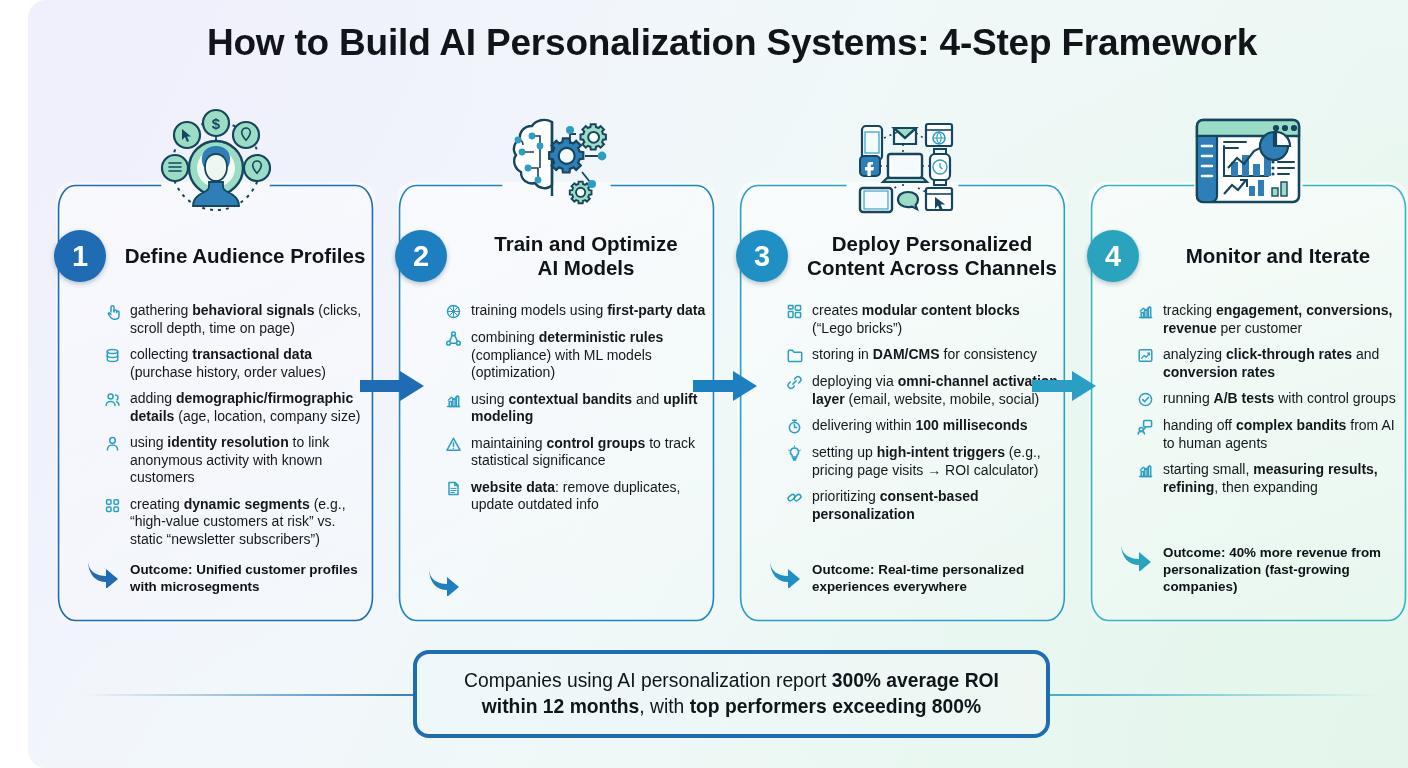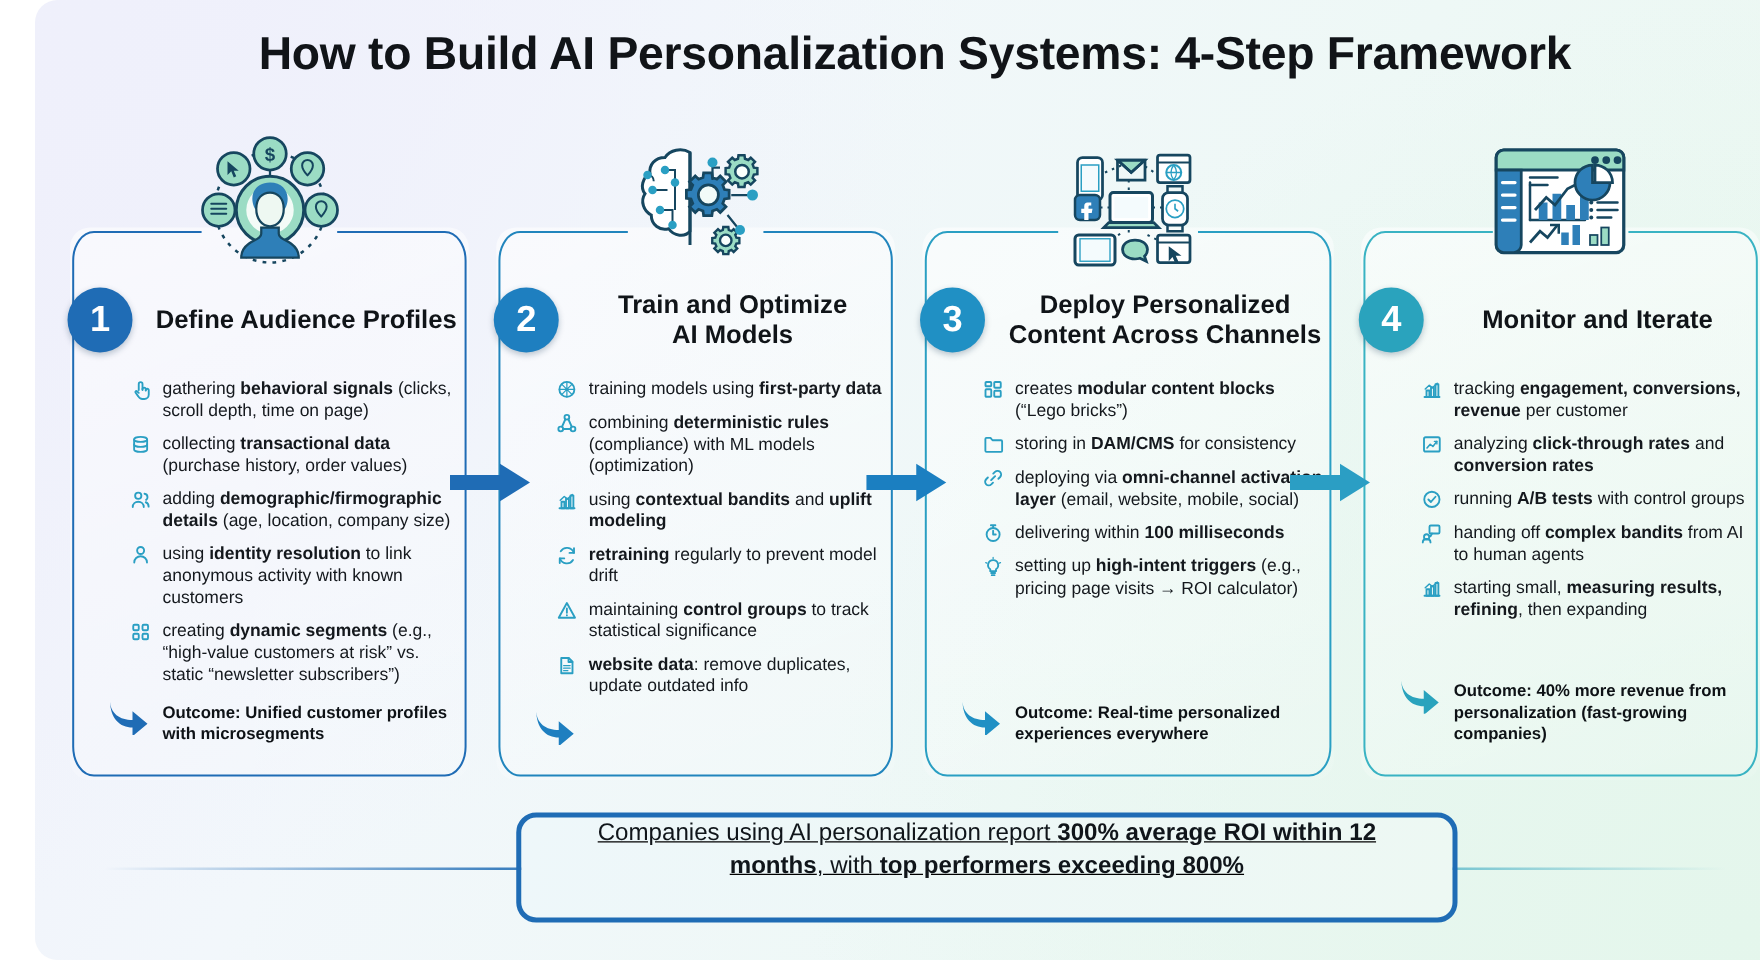--- a/index.html
+++ b/index.html
@@ -182,31 +182,31 @@
   .steparrow svg { width: 100%; height: 100%; display: block; }
   .sa1 { left: 332px; }
   .sa2 { left: 665px; }
   .sa3 { left: 1004px; }
 
   
   .banner {
     position: absolute;
     left: 385px;
     top: 650px;
-    width: 753px;
+    width: 637px;
     height: 88px;
     border-radius: 16px;
     border: 4px solid #1f6cb5;
     background: linear-gradient(100deg, #eef7fa 0%, #edf8f3 100%);
     display: flex;
+    align-items: center;
     justify-content: center;
     text-align: center;
     padding: 0 22px;
     z-index: 8;
-    text-decoration: underline;
   }
   .banner-inner {
     font-size: 19.3px;
     line-height: 1.33;
     color: #10151a;
   }
   .banner-inner b { font-weight: bold; }
 </style>
 </head>
 <body>
@@ -386,30 +386,20 @@
             <span class="bi">
               <svg viewBox="0 0 17 17">
                 <path d="M2.6 14.6h12" style="fill:none;stroke:#2a9fc3;stroke-width:1.5;stroke-linecap:round;stroke-linejoin:round"></path>
                 <rect x="4.2" y="9.4" width="2.3" height="5.2" style="fill:none;stroke:#2a9fc3;stroke-width:1.5;stroke-linecap:round;stroke-linejoin:round"></rect>
                 <rect x="7.8" y="7" width="2.3" height="7.6" style="fill:none;stroke:#2a9fc3;stroke-width:1.5;stroke-linecap:round;stroke-linejoin:round"></rect>
                 <rect x="11.4" y="4.4" width="2.3" height="10.2" style="fill:none;stroke:#2a9fc3;stroke-width:1.5;stroke-linecap:round;stroke-linejoin:round"></rect>
                 <path d="M3.2 8.2 6.4 5.2l2.6 2 3.8-3.6" style="fill:none;stroke:#2a9fc3;stroke-width:1.5;stroke-linecap:round;stroke-linejoin:round;stroke-width:1.2"></path>
               </svg>
             </span>
             <span class="btxt">using <b>contextual bandits</b> and <b>uplift modeling</b></span>
-          </div>
-          <div class="bullet">
-            <span class="bi">
-              <svg viewBox="0 0 17 17">
-                <path d="M14 6.2A5.8 5.8 0 0 0 3.6 5" style="fill:none;stroke:#2a9fc3;stroke-width:1.5;stroke-linecap:round;stroke-linejoin:round"></path>
-                <path d="M3 10.8A5.8 5.8 0 0 0 13.4 12" style="fill:none;stroke:#2a9fc3;stroke-width:1.5;stroke-linecap:round;stroke-linejoin:round"></path>
-                <path d="M14.2 2.6v3.7h-3.6M2.8 14.4v-3.7h3.6" style="fill:none;stroke:#2a9fc3;stroke-width:1.5;stroke-linecap:round;stroke-linejoin:round"></path>
-              </svg>
-            </span>
-            <span class="btxt"><b>retraining</b> regularly to prevent model drift</span>
           </div>
           <div class="bullet">
             <span class="bi">
               <svg viewBox="0 0 17 17">
                 <path d="M8.5 2.4 15 14.2H2L8.5 2.4z" style="fill:none;stroke:#2a9fc3;stroke-width:1.5;stroke-linecap:round;stroke-linejoin:round"></path>
                 <path d="M8.5 6.8v3.4M8.5 12.2v.1" style="fill:none;stroke:#2a9fc3;stroke-width:1.5;stroke-linecap:round;stroke-linejoin:round"></path>
               </svg>
             </span>
             <span class="btxt">maintaining <b>control groups</b> to track statistical significance</span>
           </div>
@@ -516,20 +506,29 @@
           </div>
           <div class="bullet">
             <span class="bi">
               <svg viewBox="0 0 17 17">
                 <path d="M8.5 3.1a4 4 0 0 0-2.3 7.3v1.5h4.6v-1.5A4 4 0 0 0 8.5 3.1z" style="fill:none;stroke:#2a9fc3;stroke-width:1.5;stroke-linecap:round;stroke-linejoin:round"></path>
                 <path d="M6.9 13.4h3.2M7.4 15.1h2.2" style="fill:none;stroke:#2a9fc3;stroke-width:1.5;stroke-linecap:round;stroke-linejoin:round"></path>
                 <path d="M8.5.9v1M2.6 5.1l.9.4M14.4 5.1l-.9.4" style="fill:none;stroke:#2a9fc3;stroke-width:1.5;stroke-linecap:round;stroke-linejoin:round;stroke-width:1"></path>
               </svg>
             </span>
             <span class="btxt">setting up <b>high-intent triggers</b> (e.g., pricing page visits → ROI calculator)</span>
+          </div>
+          <div class="bullet">
+            <span class="bi">
+              <svg viewBox="0 0 17 17">
+                <rect x="1.8" y="6.4" width="7.4" height="4.4" rx="2.2" transform="rotate(-38 5.5 8.6)" style="fill:none;stroke:#2a9fc3;stroke-width:1.5;stroke-linecap:round;stroke-linejoin:round"></rect>
+                <rect x="7.8" y="6.4" width="7.4" height="4.4" rx="2.2" transform="rotate(-38 11.5 8.6)" style="fill:none;stroke:#2a9fc3;stroke-width:1.5;stroke-linecap:round;stroke-linejoin:round"></rect>
+              </svg>
+            </span>
+            <span class="btxt">prioritizing <b>consent-based personalization</b></span>
           </div>
         </div>
         <div class="outcome">
           <span class="oarrow">
             <svg viewBox="0 0 34 30">
               <path d="M2 2c0 11 8 16 18 16v-7l12 10-12 10v-7C10 24 2 17 2 2z" fill="#2090c4"></path>
             </svg>
           </span>
           <span class="otxt">Outcome: Real-time personalized experiences everywhere</span>
         </div>

